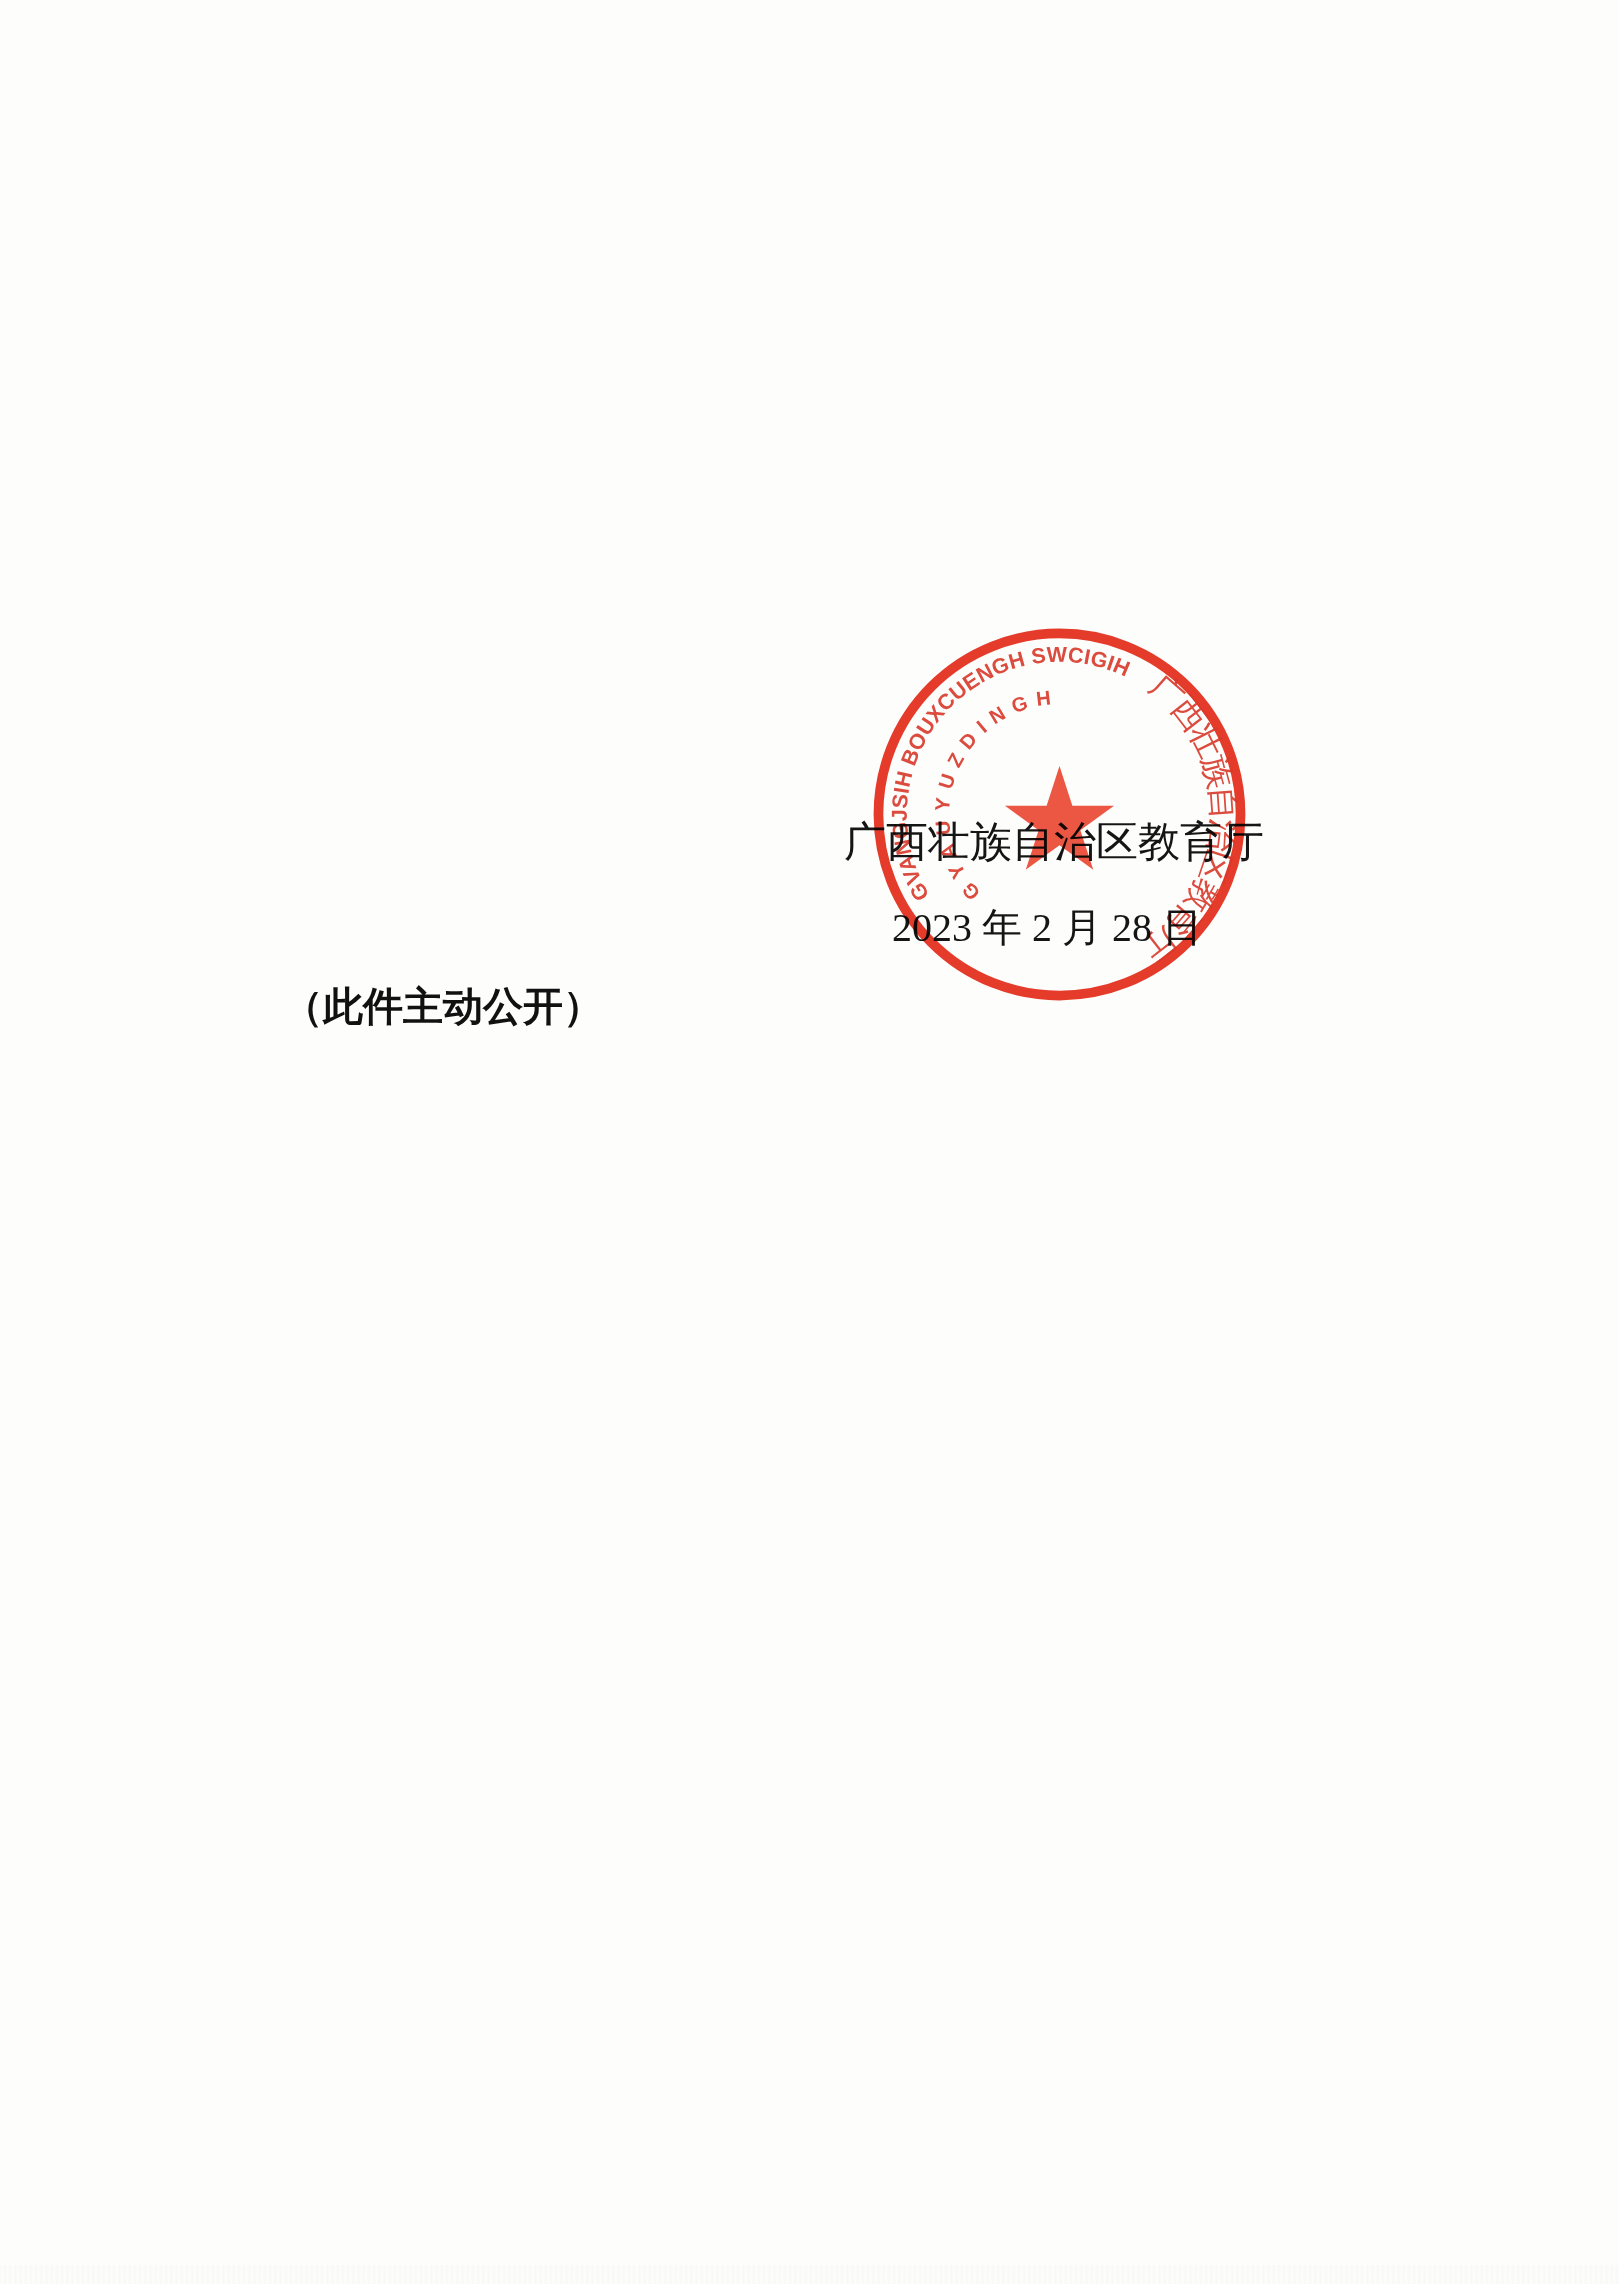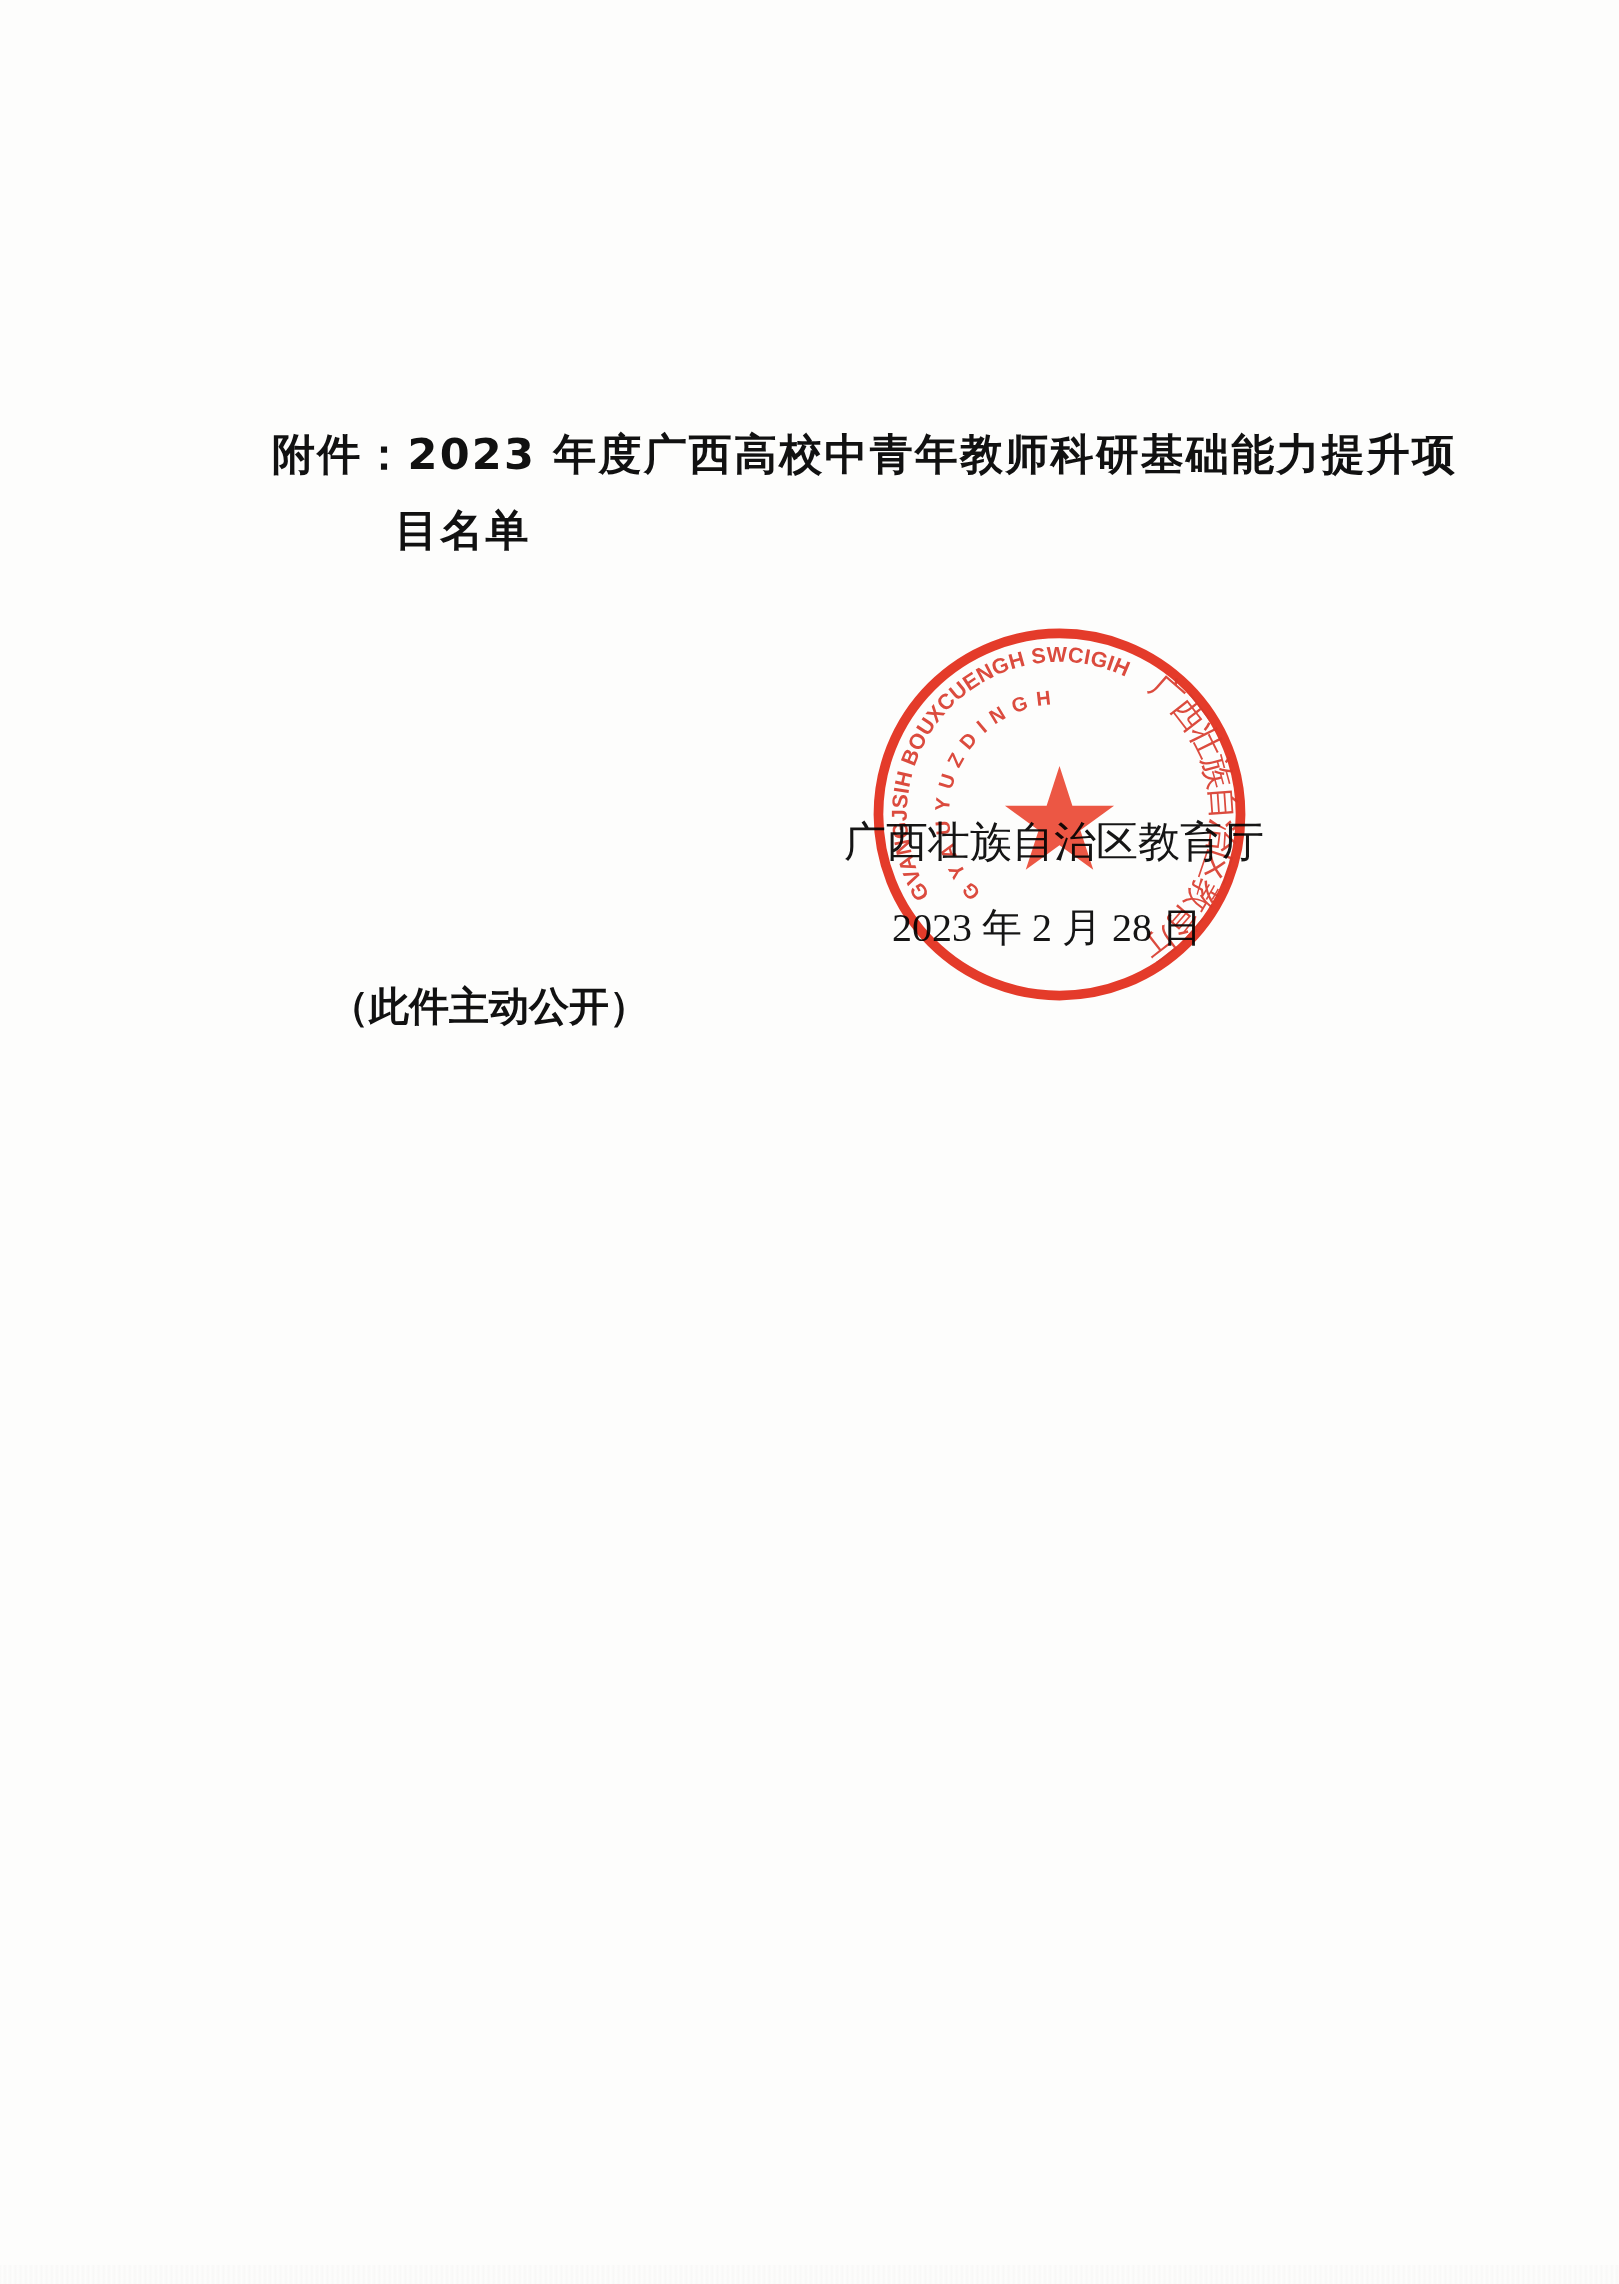--- a/index.html
+++ b/index.html
@@ -57,21 +57,20 @@
     position: absolute;
     left: 283px;
     top: 984px;
     font-family: "DejaVu Sans", "Liberation Sans", sans-serif;
     font-weight: 700;
     font-size: 40px;
     line-height: 45px;
     white-space: nowrap;
     color: #111;
     z-index: 2;
-    margin-left: 46px;
   }
   .seal {
     position: absolute;
     left: 871px;
     top: 626px;
     width: 377px;
     height: 377px;
     z-index: 3;
     mix-blend-mode: multiply;   
   }
@@ -104,24 +103,20 @@
     );
     opacity: 0.6;
     z-index: 1;
   }
 </style>
 </head>
 <body>
 
 <div class="page">
 
-  <div class="attachment-title">
-    <div class="attachment-line1">附件：2023 年度广西高校中青年教师科研基础能力提升项</div>
-    <div class="attachment-line2">目名单</div>
-  </div>
 
   <div class="seal">
     <svg viewBox="0 0 506 506" xmlns="http://www.w3.org/2000/svg">
       <defs>
         <path id="arc-latin-outer" d="M 79.2 361.6 A 205 205 0 0 1 355.5 75.5" fill="none"></path>
         <path id="arc-chinese" d="M 370.6 85.1 A 205 205 0 0 1 349.2 434.0" fill="none"></path>
         <path id="arc-latin-inner" d="M 148.3 357.7 A 148 148 0 0 1 283.8 108.2" fill="none"></path>
       </defs>
 
       <circle cx="253" cy="253" r="243" fill="none" stroke-width="13" opacity="0.95" stroke="#e5301f"></circle>

